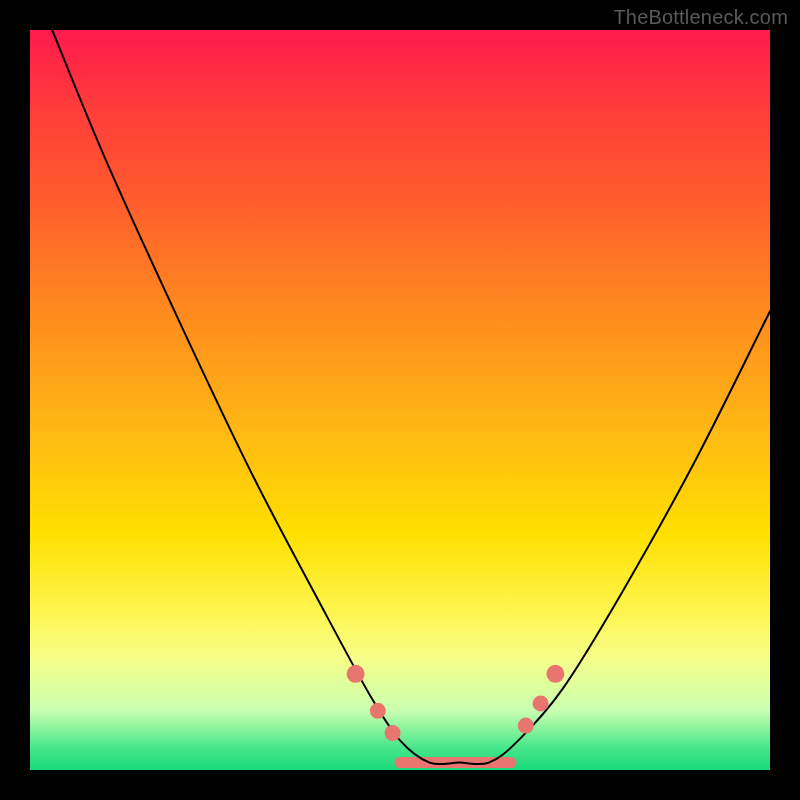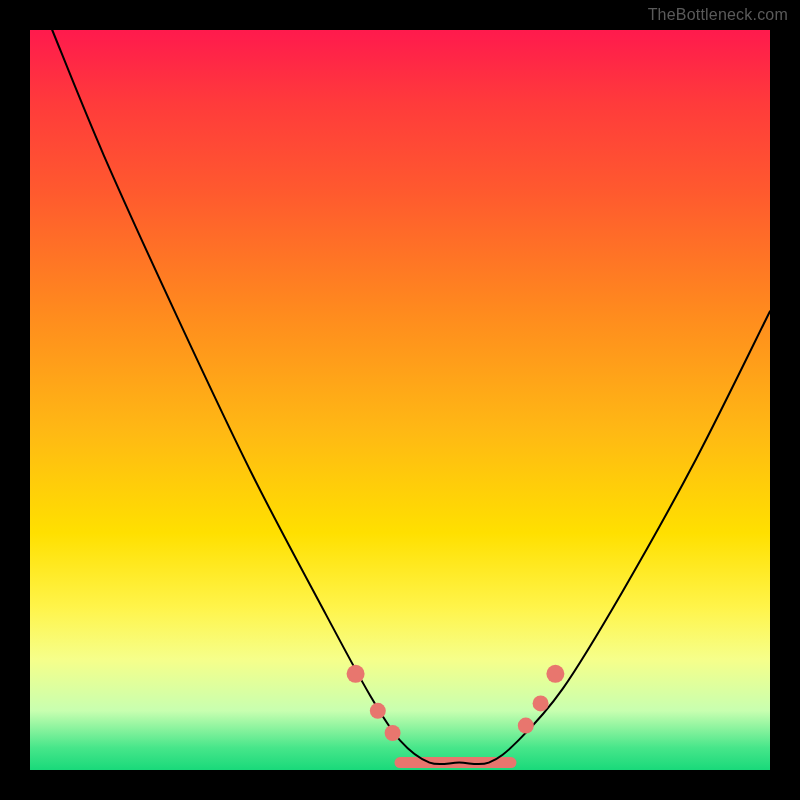--- a/index.html
+++ b/index.html
@@ -36,21 +36,21 @@
       #c8ffb0 92%,
       #47e68a 97%,
       #19d97a 100%
     );
   }
   .watermark {
     position: absolute;
     top: 6px;
     right: 12px;
     color: #5a5a5a;
-    font-size: 16px;
+    font-size: 20px;
     font-weight: 500;
     letter-spacing: 0.2px;
     user-select: none;
   }
   svg.curve {
     position: absolute;
     left: 0;
     top: 0;
     width: 740px;
     height: 740px;

